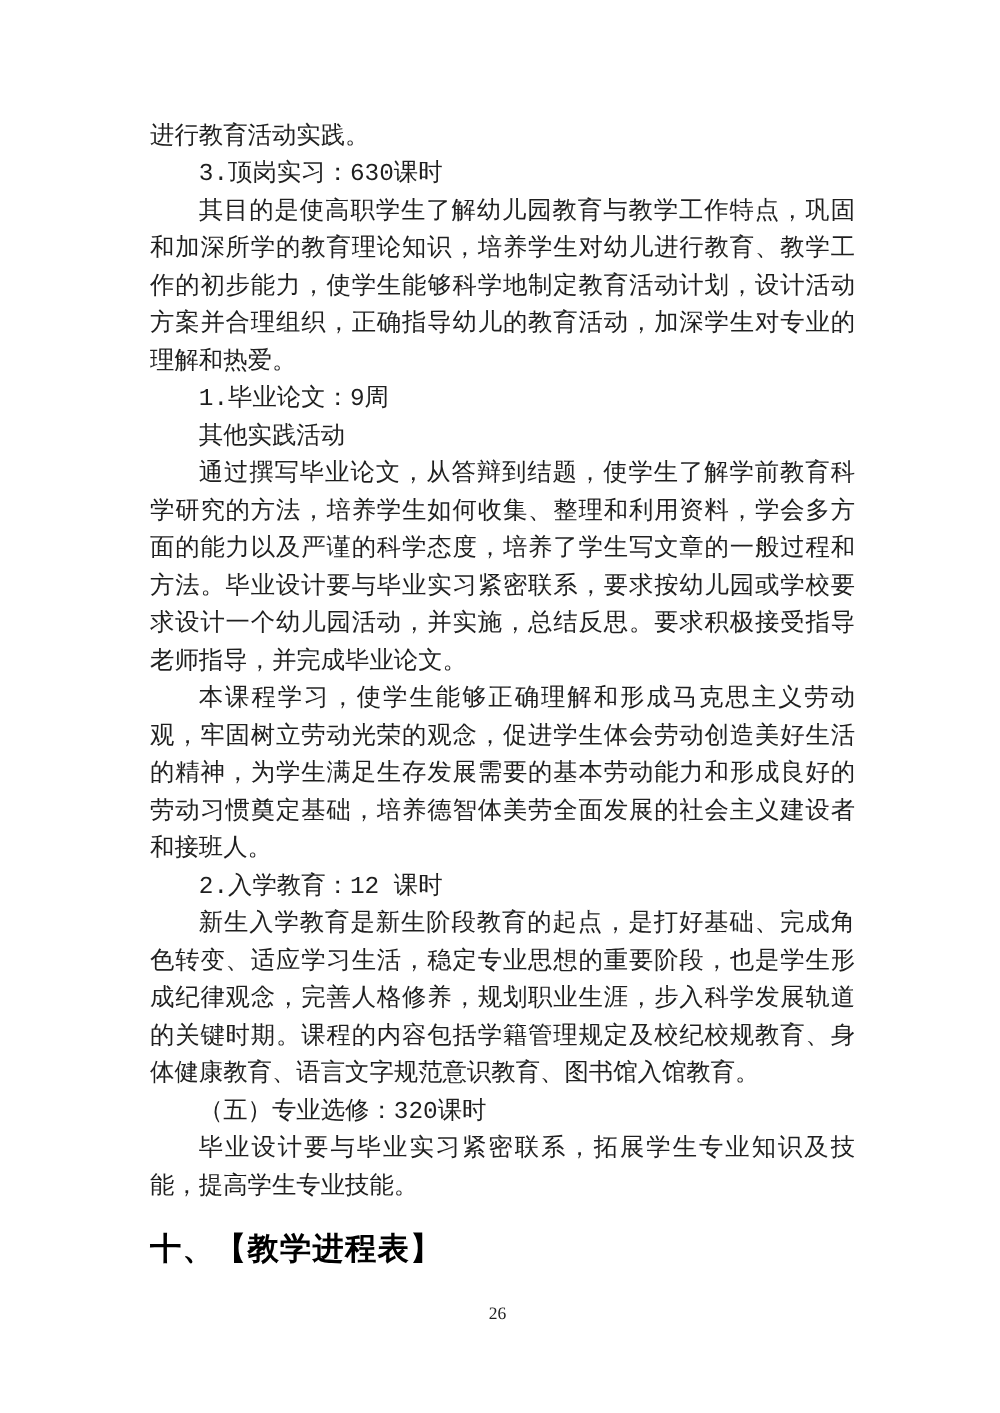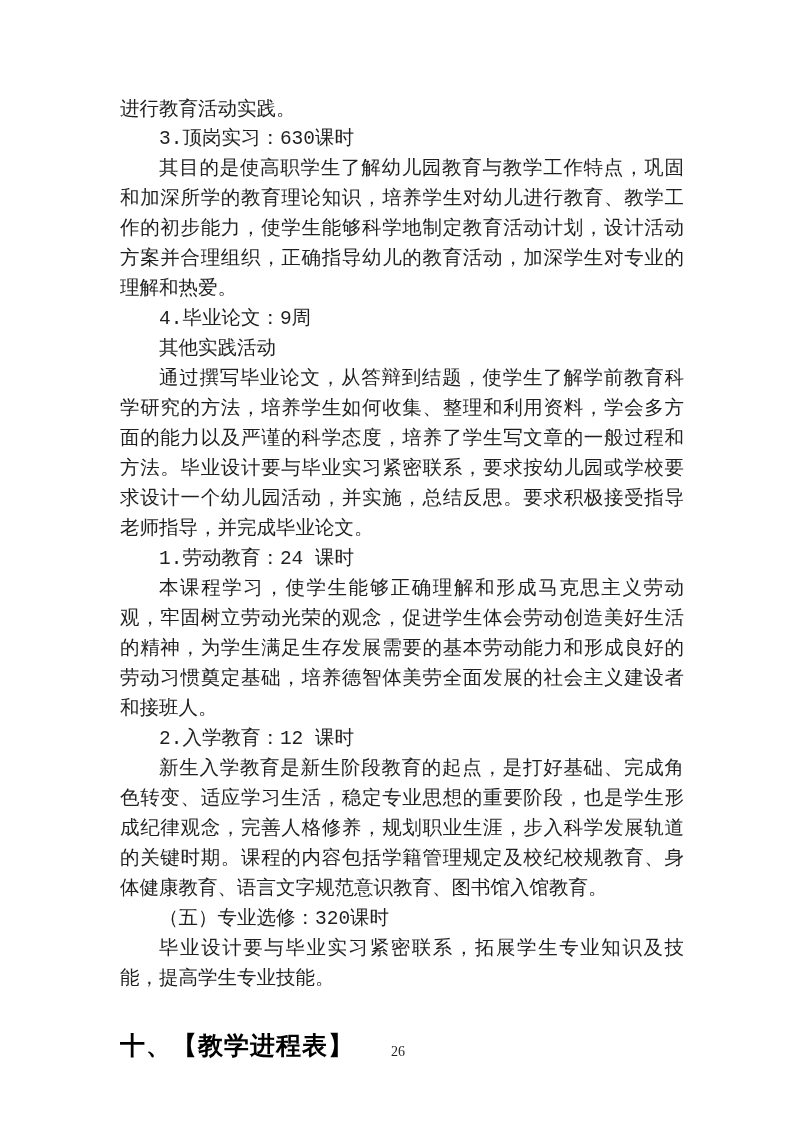--- a/index.html
+++ b/index.html
@@ -30,21 +30,21 @@
     text-align: justify;
     text-justify: inter-ideograph;
     letter-spacing: 0;
     word-break: break-all;
   }
   .body-text p.indent {
     text-indent: 2em;
     font-family: Liberation Mono, monospace;
   }
   .section-heading {
-    margin: 34px 0 0 0;
+    margin: 18px 0 0 0;
     padding: 0;
     font-family: "Liberation Sans", sans-serif;
     font-weight: bold;
     font-size: 25px;
     line-height: 34px;
     color: #000000;
     letter-spacing: 1px;
   }
   .page-number {
     position: absolute;
@@ -59,24 +59,23 @@
 </style>
 </head>
 <body>
 
 <div class="page">
   <div class="content">
     <div class="body-text" id="body-text">
         <p class="">进行教育活动实践。</p>
         <p class="indent">3.顶岗实习：630课时</p>
         <p class="indent">其目的是使高职学生了解幼儿园教育与教学工作特点，巩固和加深所学的教育理论知识，培养学生对幼儿进行教育、教学工作的初步能力，使学生能够科学地制定教育活动计划，设计活动方案并合理组织，正确指导幼儿的教育活动，加深学生对专业的理解和热爱。</p>
-        <p class="indent">4.毕业论文：9周</p>
+        <p class="indent">1.毕业论文：9周</p>
         <p class="indent">其他实践活动</p>
         <p class="indent">通过撰写毕业论文，从答辩到结题，使学生了解学前教育科学研究的方法，培养学生如何收集、整理和利用资料，学会多方面的能力以及严谨的科学态度，培养了学生写文章的一般过程和方法。毕业设计要与毕业实习紧密联系，要求按幼儿园或学校要求设计一个幼儿园活动，并实施，总结反思。要求积极接受指导老师指导，并完成毕业论文。</p>
-        <p class="indent">1.劳动教育：24 课时</p>
         <p class="indent">本课程学习，使学生能够正确理解和形成马克思主义劳动观，牢固树立劳动光荣的观念，促进学生体会劳动创造美好生活的精神，为学生满足生存发展需要的基本劳动能力和形成良好的劳动习惯奠定基础，培养德智体美劳全面发展的社会主义建设者和接班人。</p>
         <p class="indent">2.入学教育：12 课时</p>
         <p class="indent">新生入学教育是新生阶段教育的起点，是打好基础、完成角色转变、适应学习生活，稳定专业思想的重要阶段，也是学生形成纪律观念，完善人格修养，规划职业生涯，步入科学发展轨道的关键时期。课程的内容包括学籍管理规定及校纪校规教育、身体健康教育、语言文字规范意识教育、图书馆入馆教育。</p>
         <p class="indent">（五）专业选修：320课时</p>
         <p class="indent">毕业设计要与毕业实习紧密联系，拓展学生专业知识及技能，提高学生专业技能。</p>
       </div>
     <h1 class="section-heading">十、【教学进程表】</h1>
   </div>
   <div class="page-number">26</div>
 </div>

